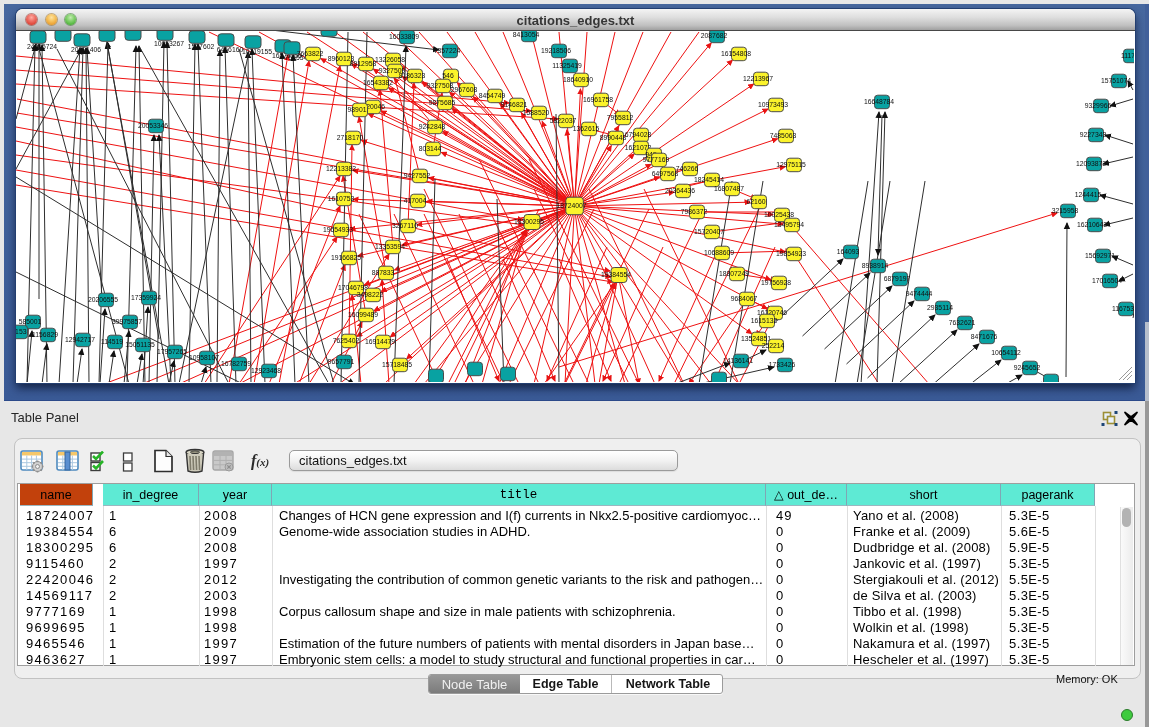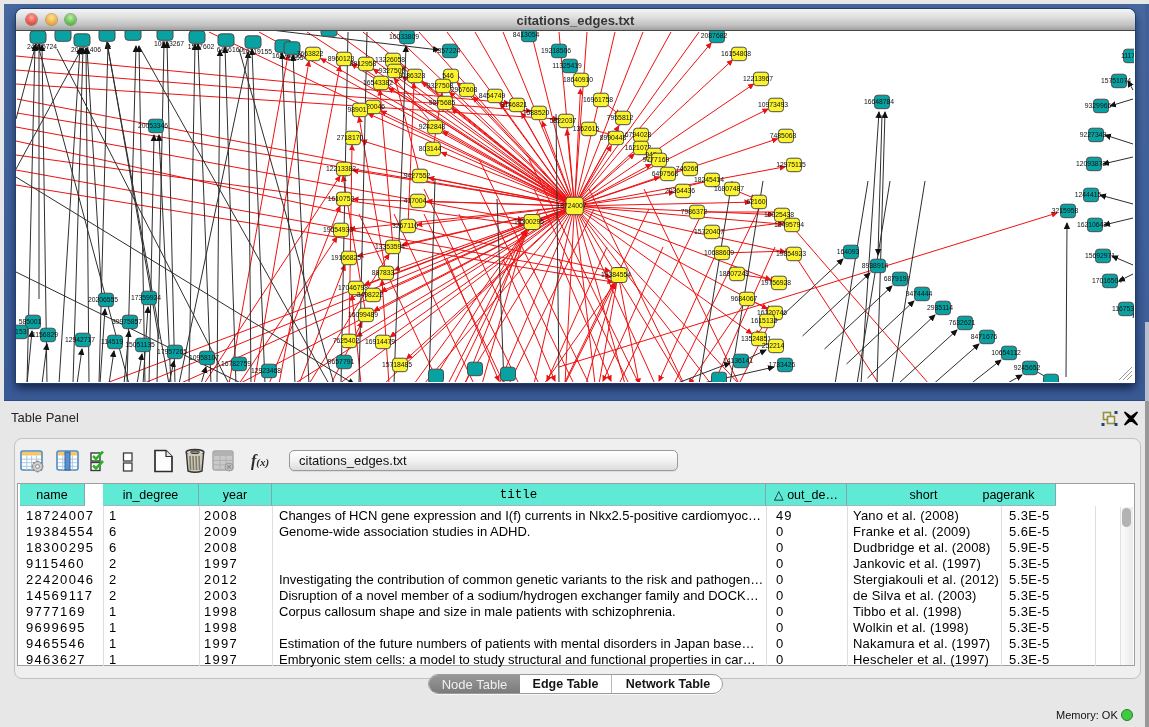--- a/index.html
+++ b/index.html
@@ -27,24 +27,24 @@
  border-radius:5px;background:linear-gradient(#fff,#f2f2f2 50%,#dcdcdc);font-size:13px;
  color:#111;line-height:20px;padding-left:9px;box-shadow:0 1px 1px rgba(0,0,0,.08)}
 .tbl{position:absolute;left:17px;top:483px;width:1118px;height:183px;background:#fff;
  border:1px solid #9e9e9e}
 .hc{position:absolute;top:0;height:22px;background:#5eead4;border-right:1px solid #7fa6b4;border-bottom:1px solid #9bb7c0;
  font-size:12.5px;color:#000;text-align:center;line-height:22px}
 .row{position:absolute;height:16px;font-size:13px;color:#000;width:1100px}
 .row span{position:absolute;white-space:nowrap}
 .vline{position:absolute;top:22px;width:1px;height:160px;background:#dedede}
 .tabs{position:absolute;left:428px;top:674px;width:295px;height:20px;border:1px solid #9b9b9b;
- border-radius:10px;background:#fff;overflow:hidden;box-shadow:0 1px 0 rgba(255,255,255,.7)}
+ border-radius:3px;background:#fff;overflow:hidden;box-shadow:0 1px 0 rgba(255,255,255,.7)}
 .seg{position:absolute;top:0;height:20px;font-size:12.5px;font-weight:bold;text-align:center;
  line-height:19px;color:#151515}
-.mem{position:absolute;left:1056px;top:709px;font-size:11px;color:#111}
+.mem{position:absolute;left:1056px;top:673px;font-size:11px;color:#111}
 .memdot{position:absolute;left:1121px;top:709px;width:12px;height:12px;border-radius:50%;
  background:#3fcb3f;border:1.5px solid #2c7b2c}
 </style></head>
 <body>
 <div class="desk">
   <div class="win">
     <div class="tbar">
       <div class="tl r"></div>
         <div class="tl y"></div>
         <div class="tl g"></div>
@@ -656,27 +656,27 @@
     <circle cx="17" cy="17" r="4" fill="#bdbdbd" stroke="#9a9a9a"></circle>
     <path d="M15.3,15.3 L18.7,18.7 M18.7,15.3 L15.3,18.7" stroke="#8d8d8d" stroke-width="1.2"></path>
   </svg>
 <div style="position:absolute;left:251px;top:452px;font-family:'Liberation Serif',serif;font-style:italic;font-weight:bold;font-size:16px;color:#2b2b2b">f<span style="font-size:11px;font-weight:bold">(x)</span></div>
 <svg style="position:absolute;left:661px;top:454px" width="11" height="14" viewBox="0 0 11 14">
     <path d="M5.5,0.5 L9.5,5 L1.5,5 Z" fill="#4a4a4a"></path>
     <path d="M5.5,13.5 L9.5,9 L1.5,9 Z" fill="#4a4a4a"></path>
   </svg>
 <div class="combo">citations_edges.txt</div>
 <div class="tbl">
-<div class="hc" style="left:2px;width:65px;background:#5eead4;">name</div>
+<div class="hc" style="left:2px;width:73px;background:#c2410c;">name</div>
 <div class="hc" style="left:85px;width:96px;">in_degree</div>
 <div class="hc" style="left:181px;width:73px;">year</div>
 <div class="hc" style="left:254px;width:494px;font-family:Liberation Mono, monospace;">title</div>
 <div class="hc" style="left:748px;width:81px;">△ out_de…</div>
 <div class="hc" style="left:829px;width:154px;">short</div>
-<div class="hc" style="left:944px;width:94px;text-align:center;">pagerank</div>
+<div class="hc" style="left:983px;width:94px;text-align:center;">pagerank</div>
 <div class="vline" style="left:85px"></div>
 <div class="vline" style="left:181px"></div>
 <div class="vline" style="left:254px"></div>
 <div class="vline" style="left:748px"></div>
 <div class="vline" style="left:829px"></div>
 <div class="vline" style="left:983px"></div>
 <div class="vline" style="left:1077px"></div>
 <div class="row" style="left:0;top:24px">
       <span style="left:8px;letter-spacing:1.3px">18724007</span>
       <span style="left:91px;letter-spacing:1.3px">1</span>
@@ -717,21 +717,20 @@
       <span style="left:186px;letter-spacing:1.3px">2012</span>
       <span style="left:261px;letter-spacing:0">Investigating the contribution of common genetic variants to the risk and pathogen…</span>
       <span style="left:758px;letter-spacing:1px">0</span>
       <span style="left:835px;letter-spacing:0.2px">Stergiakouli et al. (2012)</span>
       <span style="left:991px;letter-spacing:0.4px">5.5E-5</span>
     </div>
 <div class="row" style="left:0;top:104px">
       <span style="left:8px;letter-spacing:1.3px">14569117</span>
       <span style="left:91px;letter-spacing:1.3px">2</span>
       <span style="left:186px;letter-spacing:1.3px">2003</span>
-      <span style="left:261px;letter-spacing:0">Disruption of a novel member of a sodium/hydrogen exchanger family and DOCK…</span>
       <span style="left:758px;letter-spacing:1px">0</span>
       <span style="left:835px;letter-spacing:0.2px">de Silva et al. (2003)</span>
       <span style="left:991px;letter-spacing:0.4px">5.3E-5</span>
     </div>
 <div class="row" style="left:0;top:120px">
       <span style="left:8px;letter-spacing:1.3px">9777169</span>
       <span style="left:91px;letter-spacing:1.3px">1</span>
       <span style="left:186px;letter-spacing:1.3px">1998</span>
       <span style="left:261px;letter-spacing:0">Corpus callosum shape and size in male patients with schizophrenia.</span>
       <span style="left:758px;letter-spacing:1px">0</span>

